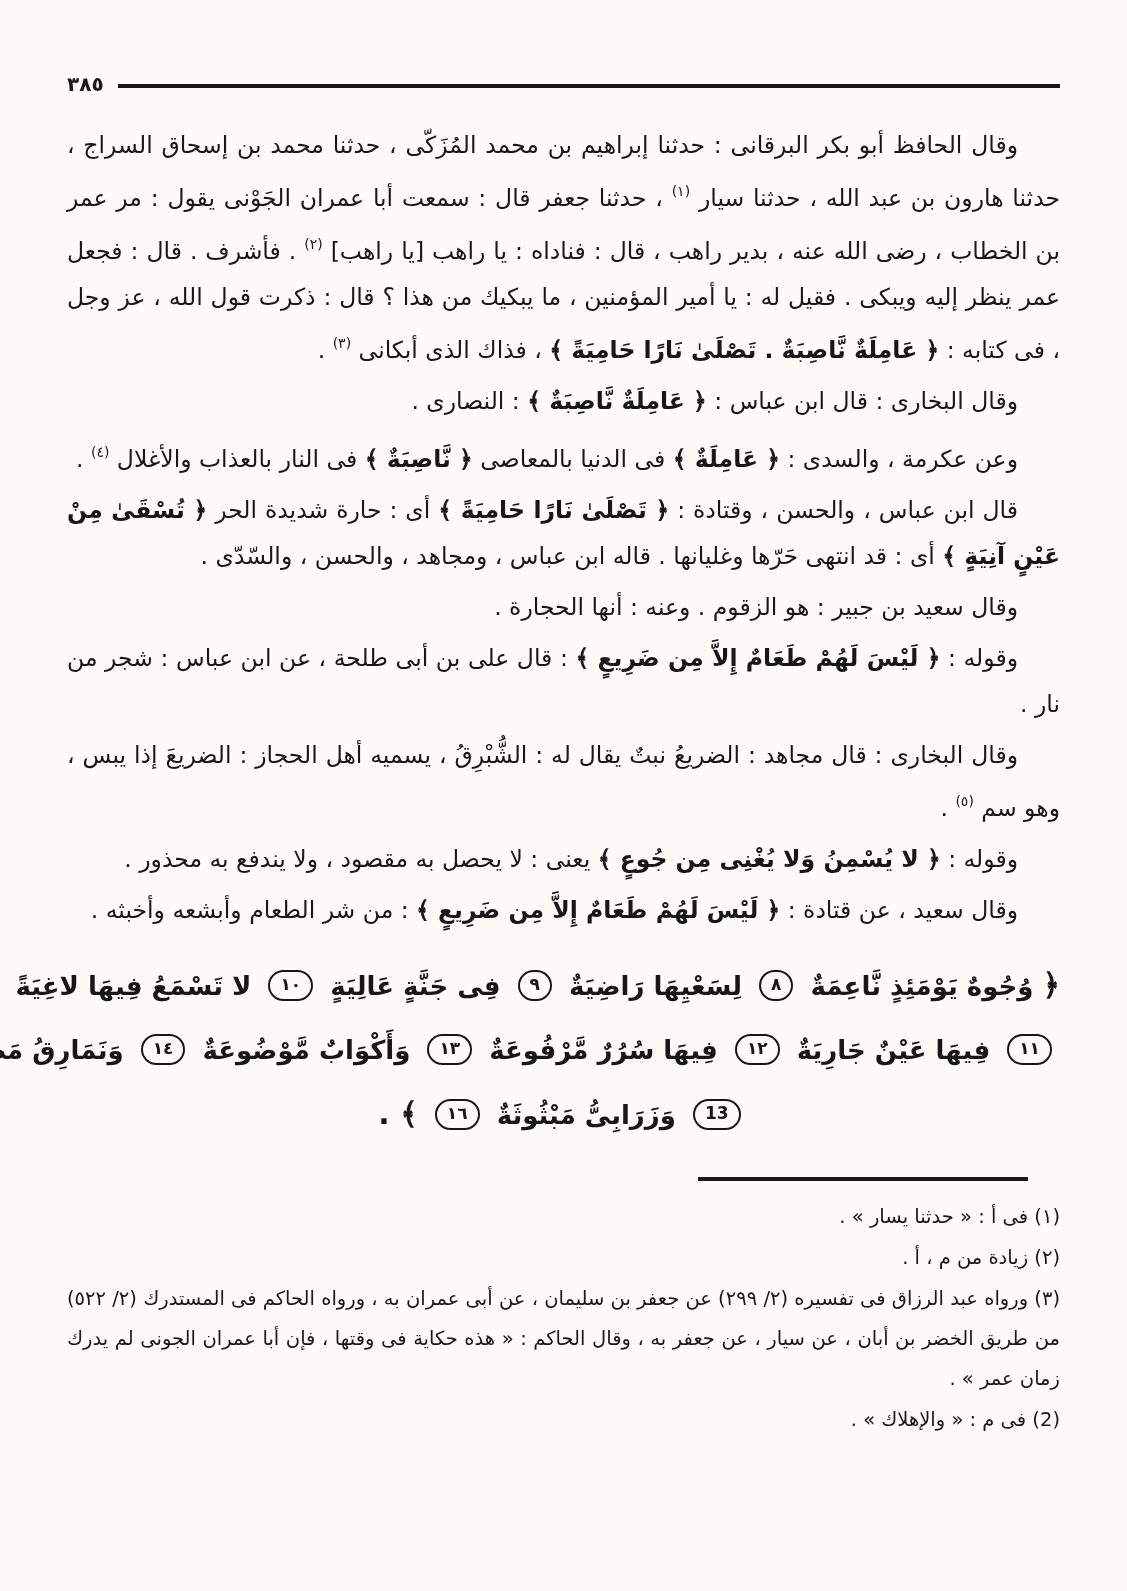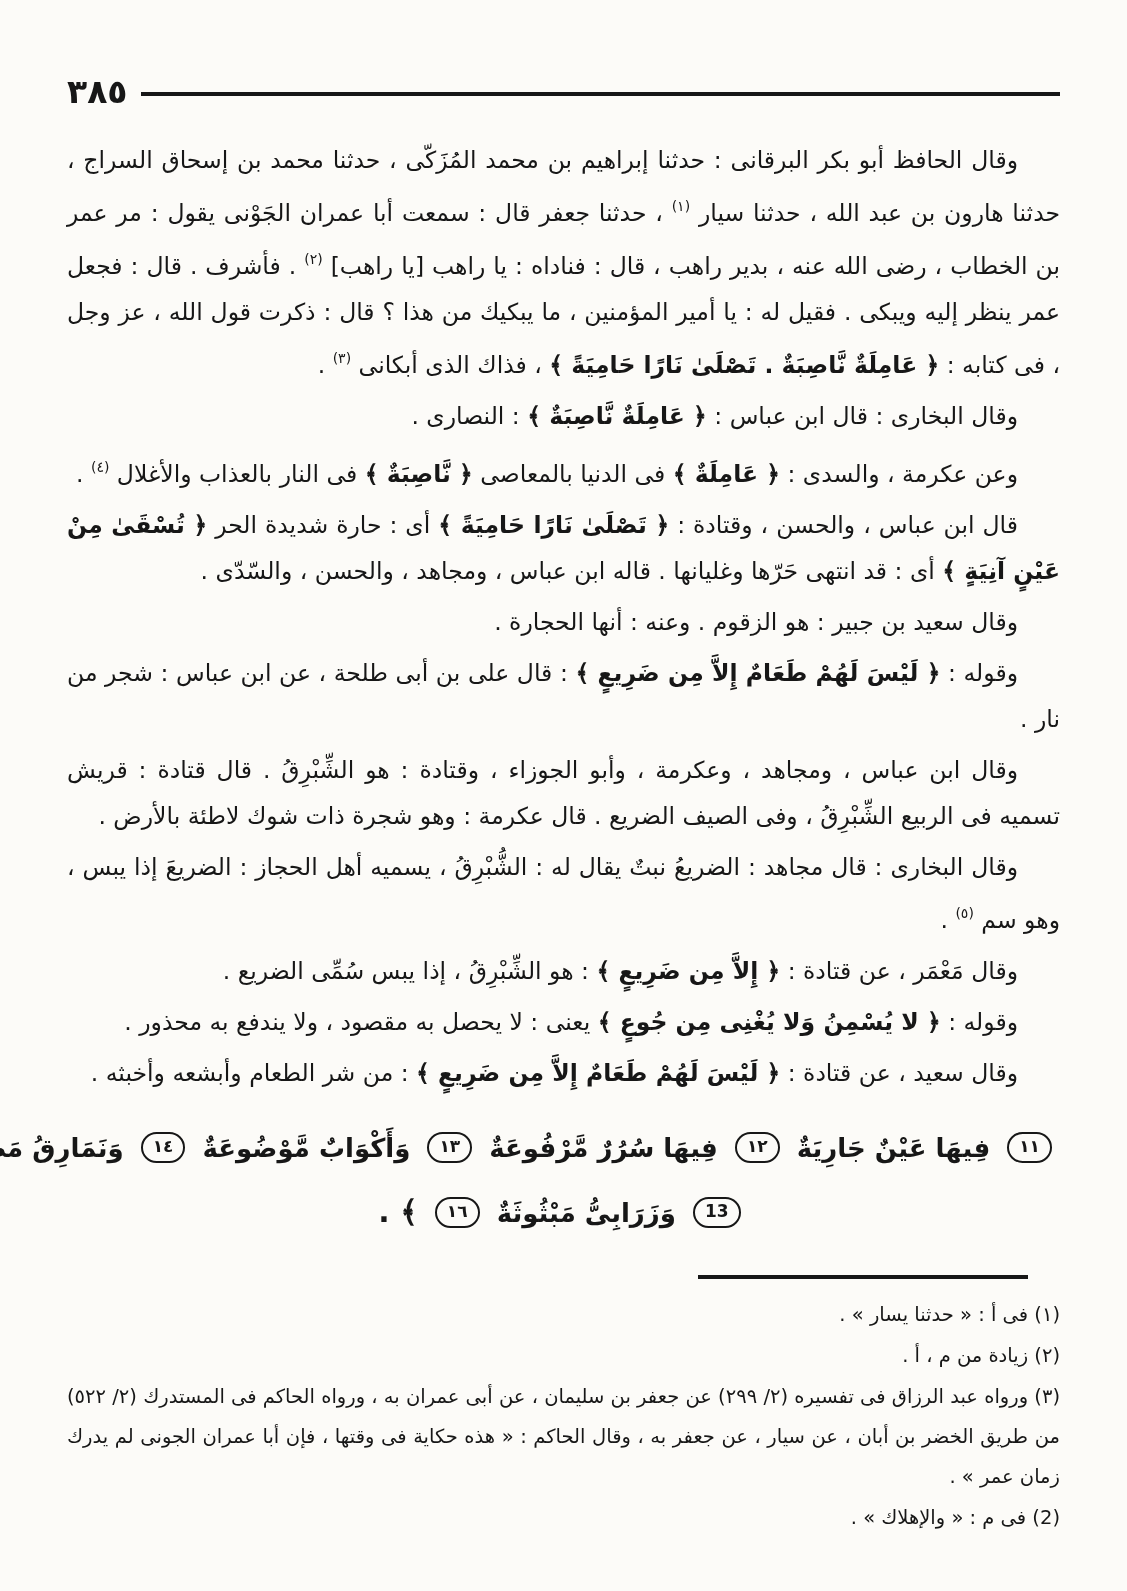--- a/index.html
+++ b/index.html
@@ -35,21 +35,21 @@
     white-space:nowrap;
     letter-spacing:0;
   }
   .header .rule{
     flex:1;
     height:4px;
     background:var(--ink);
     margin-top:4px;
   }
   .header .pagenum{
-    font-size:33px;
+    font-size:20px;
     font-weight:700;
     white-space:nowrap;
   }
   
   .bodytext{margin-top:6px;}
   .para{
     font-size:23.5px;
     line-height:46px;
     text-align:justify;
     text-indent:42px;
@@ -116,28 +116,27 @@
     <span class="pagenum">٣٨٥</span>
   </div>
 
   <div class="bodytext">
       <p class="para"><span class="seg-n">وقال الحافظ أبو بكر البرقانى : حدثنا إبراهيم بن محمد المُزَكّى ، حدثنا محمد بن إسحاق السراج ، حدثنا هارون بن عبد الله ، حدثنا سيار </span><span class="seg-sup">(١)</span><span class="seg-n"> ، حدثنا جعفر قال : سمعت أبا عمران الجَوْنى يقول : مر عمر بن الخطاب ، رضى الله عنه ، بدير راهب ، قال : فناداه : يا راهب [يا راهب] </span><span class="seg-sup">(٢)</span><span class="seg-n"> . فأشرف . قال : فجعل عمر ينظر إليه ويبكى . فقيل له : يا أمير المؤمنين ، ما يبكيك من هذا ؟ قال : ذكرت قول الله ، عز وجل ، فى كتابه : </span><span class="seg-q">﴿ عَامِلَةٌ نَّاصِبَةٌ . تَصْلَىٰ نَارًا حَامِيَةً ﴾</span><span class="seg-n"> ، فذاك الذى أبكانى </span><span class="seg-sup">(٣)</span><span class="seg-n"> .</span></p>
       <p class="para"><span class="seg-n">وقال البخارى : قال ابن عباس : </span><span class="seg-q">﴿ عَامِلَةٌ نَّاصِبَةٌ ﴾</span><span class="seg-n"> : النصارى .</span></p>
       <p class="para"><span class="seg-n">وعن عكرمة ، والسدى : </span><span class="seg-q">﴿ عَامِلَةٌ ﴾</span><span class="seg-n"> فى الدنيا بالمعاصى </span><span class="seg-q">﴿ نَّاصِبَةٌ ﴾</span><span class="seg-n"> فى النار بالعذاب والأغلال </span><span class="seg-sup">(٤)</span><span class="seg-n"> .</span></p>
       <p class="para"><span class="seg-n">قال ابن عباس ، والحسن ، وقتادة : </span><span class="seg-q">﴿ تَصْلَىٰ نَارًا حَامِيَةً ﴾</span><span class="seg-n"> أى : حارة شديدة الحر </span><span class="seg-q">﴿ تُسْقَىٰ مِنْ عَيْنٍ آنِيَةٍ ﴾</span><span class="seg-n"> أى : قد انتهى حَرّها وغليانها . قاله ابن عباس ، ومجاهد ، والحسن ، والسّدّى .</span></p>
       <p class="para"><span class="seg-n">وقال سعيد بن جبير : هو الزقوم . وعنه : أنها الحجارة .</span></p>
       <p class="para"><span class="seg-n">وقوله : </span><span class="seg-q">﴿ لَيْسَ لَهُمْ طَعَامٌ إِلاَّ مِن ضَرِيعٍ ﴾</span><span class="seg-n"> : قال على بن أبى طلحة ، عن ابن عباس : شجر من نار .</span></p>
-      <p class="para"><span class="seg-n">وقال ابن عباس ، ومجاهد ، وعكرمة ، وأبو الجوزاء ، وقتادة : هو الشِّبْرِقُ . قال قتادة : قريش تسميه فى الربيع الشِّبْرِقُ ، وفى الصيف الضريع . قال عكرمة : وهو شجرة ذات شوك لاطئة بالأرض .</span></p>
       <p class="para"><span class="seg-n">وقال البخارى : قال مجاهد : الضريعُ نبتٌ يقال له : الشُّبْرِقُ ، يسميه أهل الحجاز : الضريعَ إذا يبس ، وهو سم </span><span class="seg-sup">(٥)</span><span class="seg-n"> .</span></p>
-      <p class="para"><span class="seg-n">وقال مَعْمَر ، عن قتادة : </span><span class="seg-q">﴿ إِلاَّ مِن ضَرِيعٍ ﴾</span><span class="seg-n"> : هو الشِّبْرِقُ ، إذا يبس سُمِّى الضريع .</span></p>
       <p class="para"><span class="seg-n">وقوله : </span><span class="seg-q">﴿ لا يُسْمِنُ وَلا يُغْنِى مِن جُوعٍ ﴾</span><span class="seg-n"> يعنى : لا يحصل به مقصود ، ولا يندفع به محذور .</span></p>
       <p class="para"><span class="seg-n">وقال سعيد ، عن قتادة : </span><span class="seg-q">﴿ لَيْسَ لَهُمْ طَعَامٌ إِلاَّ مِن ضَرِيعٍ ﴾</span><span class="seg-n"> : من شر الطعام وأبشعه وأخبثه .</span></p>
     </div>
 
   <div class="quran">
+      <div class="qline"><span class="seg-open">﴿</span> <span class="seg-text">وُجُوهٌ يَوْمَئِذٍ نَّاعِمَةٌ</span> <span class="seg-num">٨</span> <span class="seg-text">لِسَعْيِهَا رَاضِيَةٌ</span> <span class="seg-num">٩</span> <span class="seg-text">فِى جَنَّةٍ عَالِيَةٍ</span> <span class="seg-num">١٠</span> <span class="seg-text">لا تَسْمَعُ فِيهَا لاغِيَةً</span></div>
       <div class="qline"><span class="seg-num">١١</span> <span class="seg-text">فِيهَا عَيْنٌ جَارِيَةٌ</span> <span class="seg-num">١٢</span> <span class="seg-text">فِيهَا سُرُرٌ مَّرْفُوعَةٌ</span> <span class="seg-num">١٣</span> <span class="seg-text">وَأَكْوَابٌ مَّوْضُوعَةٌ</span> <span class="seg-num">١٤</span> <span class="seg-text">وَنَمَارِقُ مَصْفُوفَةٌ</span></div>
       <div class="qline center"><span class="seg-num">13</span> <span class="seg-text">وَزَرَابِىُّ مَبْثُوثَةٌ</span> <span class="seg-num">١٦</span> <span class="seg-close">﴾ .</span></div>
     </div>
 
   <div class="fnrule"></div>
 
   <div class="footnotes">
       <div class="fn">(١) فى أ : « حدثنا يسار » .</div>
       <div class="fn">(٢) زيادة من م ، أ .</div>
       <div class="fn">(٣) ورواه عبد الرزاق فى تفسيره (٢/ ٢٩٩) عن جعفر بن سليمان ، عن أبى عمران به ، ورواه الحاكم فى المستدرك (٢/ ٥٢٢) من طريق الخضر بن أبان ، عن سيار ، عن جعفر به ، وقال الحاكم : « هذه حكاية فى وقتها ، فإن أبا عمران الجونى لم يدرك زمان عمر » .</div>

